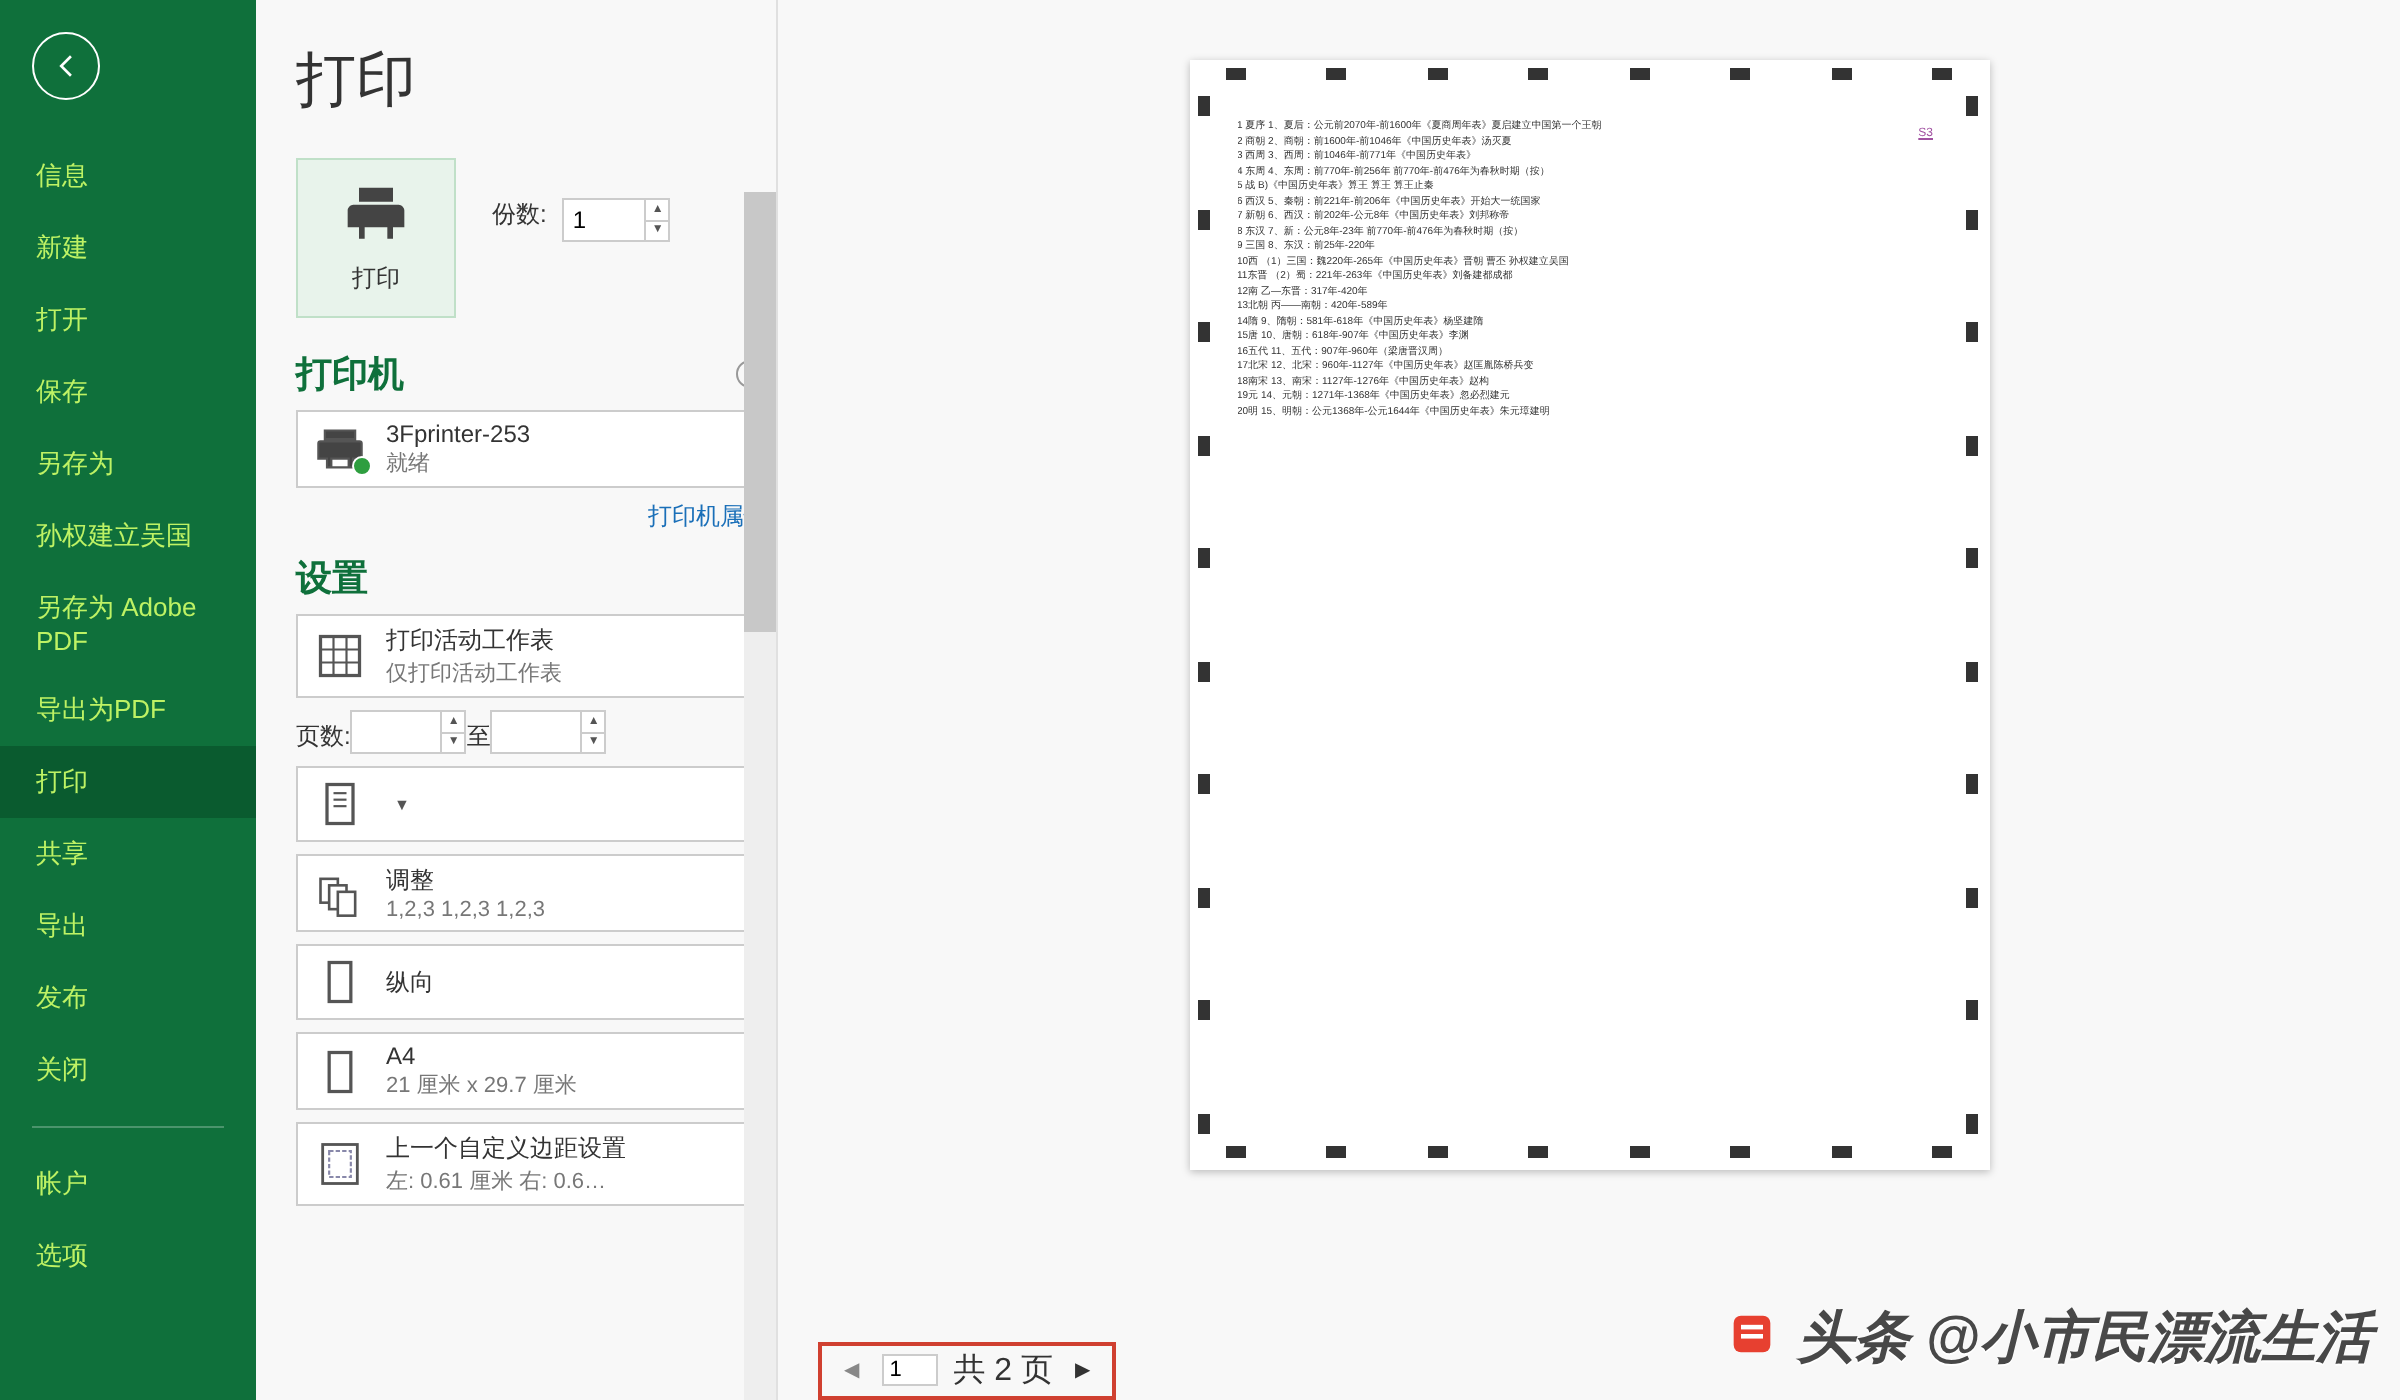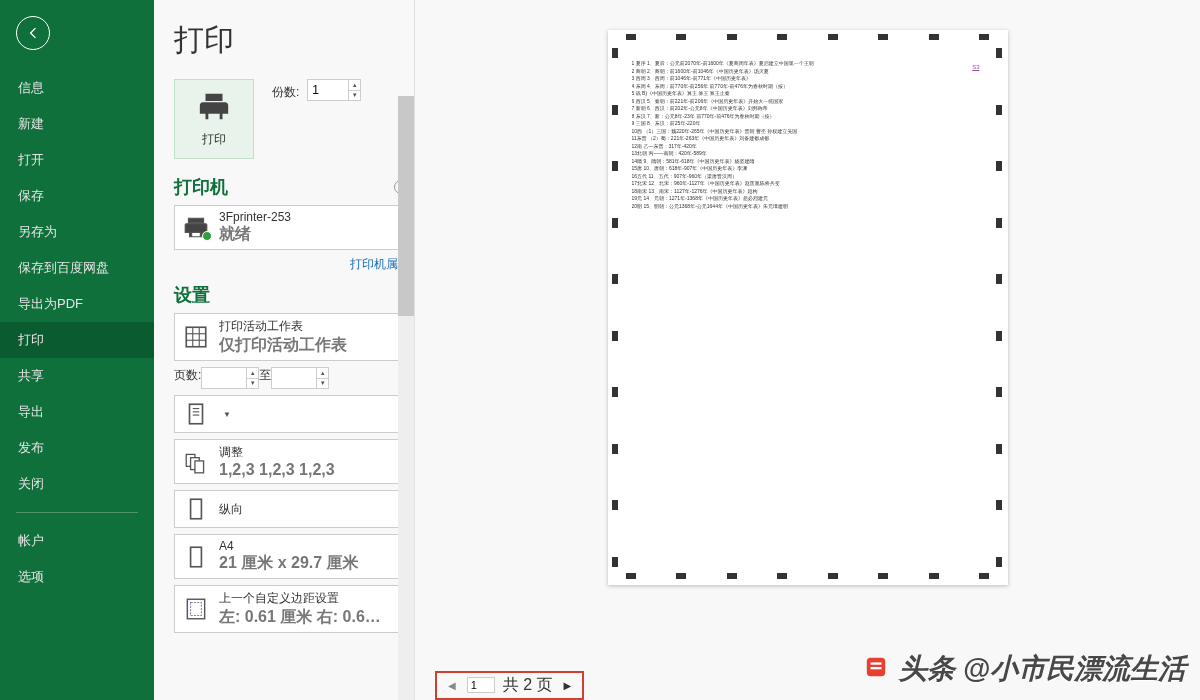--- a/index.html
+++ b/index.html
@@ -1,51 +1,51 @@
 <!DOCTYPE html>
 <html><head>
 <meta charset="utf-8">
 <style>
 * { box-sizing: border-box; margin: 0; padding: 0; font-family: "Microsoft YaHei", "Segoe UI", sans-serif; }
 body { width: 1200px; height: 700px; overflow: hidden; background: #fff; position: relative; }
 .title-bar { position: absolute; top: 0; left: 0; right: 0; height: 0; text-align: center; font-size: 12px; color: #666; line-height: 0; }
 .title-bar span { position: relative; top: -4px; }
 .app { display: flex; height: 700px; }
-.sidebar { width: 154px; background: #0f703b; color: #e5e5e5; display: flex; flex-direction: column; padding-top: 10px; }
+.sidebar { width: 128px; background: #0f703b; color: #bef264; display: flex; flex-direction: column; padding-top: 10px; }
 .back-btn { width: 34px; height: 34px; border: 1.5px solid #fff; border-radius: 50%; margin: 6px 0 20px 16px; display: flex; align-items: center; justify-content: center; cursor: pointer; }
 .back-btn svg { width: 16px; height: 16px; fill: #fff; }
 .side-item { padding: 9px 18px; font-size: 13px; cursor: pointer; }
 .side-item.active { background: #0a5b2f; }
 .side-divider { border-top: 1px solid rgba(255,255,255,0.25); margin: 10px 16px; }
 .main { flex: 1; display: flex; flex-direction: column; background: #f8f8f8; position: relative; }
 .content { display: flex; flex: 1; overflow: hidden; }
 .settings-col { width: 260px; padding: 20px 0 10px 20px; overflow: hidden; position: relative; }
 .page-title { font-size: 30px; color: #333; font-weight: 300; margin-bottom: 18px; }
 .print-block { display: flex; align-items: flex-start; gap: 18px; margin-bottom: 16px; }
 .big-print-btn { width: 80px; height: 80px; border: 1px solid #c0e0c8; background: #e8f3eb; display: flex; flex-direction: column; align-items: center; justify-content: center; gap: 6px; cursor: pointer; }
 .big-print-btn svg { width: 34px; height: 34px; fill: #444; }
 .big-print-btn span { font-size: 12px; color: #333; }
-.copies-row { display: flex; align-items: flex-end; gap: 8px; margin-top: 0; }
+.copies-row { display: flex; align-items: flex-start; gap: 8px; margin-top: 20px; }
 .copies-label { font-size: 12px; color: #333; }
 .spin { display: flex; align-items: stretch; border: 1px solid #ccc; background: #fff; height: 22px; }
 .spin input { width: 40px; border: none; padding: 0 4px; font-size: 12px; outline: none; }
 .spin .arrows { width: 12px; display: flex; flex-direction: column; border-left: 1px solid #ccc; }
 .spin .arrows div { flex: 1; display: flex; align-items: center; justify-content: center; font-size: 6px; cursor: pointer; color: #555; }
 .spin .arrows div:first-child { border-bottom: 1px solid #ccc; }
 .sec-head { font-size: 18px; color: #0f703b; font-weight: 700; margin: 8px 0 6px; display: flex; align-items: center; justify-content: space-between; }
 .info-icon { width: 14px; height: 14px; border: 1px solid #999; border-radius: 50%; font-size: 9px; color: #888; display: flex; align-items: center; justify-content: center; margin-right: 6px; }
 .dropdown { border: 1px solid #ccc; background: #fff; display: flex; align-items: center; padding: 4px 6px; margin-bottom: 6px; cursor: pointer; position: relative; }
 .dropdown .dd-icon { width: 30px; height: 28px; margin-right: 8px; display: flex; align-items: center; justify-content: center; flex-shrink: 0; }
 .dropdown .dd-icon svg { width: 26px; height: 26px; fill: #555; stroke: #555; }
 .dropdown .dd-text { flex: 1; overflow: hidden; }
 .dropdown .dd-text .t1 { font-size: 12px; color: #333; white-space: nowrap; overflow: hidden; text-overflow: ellipsis; }
-.dropdown .dd-text .t2 { font-size: 16px; color: #777; white-space: nowrap; overflow: hidden; text-overflow: ellipsis; font-weight: bold; }
+.dropdown .dd-text .t2 { font-size: 11px; color: #777; white-space: nowrap; overflow: hidden; text-overflow: ellipsis; }
 .dropdown .dd-caret { font-size: 8px; color: #555; margin-left: 4px; }
 .link-right { text-align: right; font-size: 12px; color: #1a6fb8; margin: 2px 4px 10px 0; cursor: pointer; }
-.pages-row { display: flex; align-items: flex-start; gap: 0; margin-bottom: 6px; font-size: 12px; color: #333; }
+.pages-row { display: flex; align-items: flex-end; gap: 0; margin-bottom: 6px; font-size: 12px; color: #333; }
 .pages-row .spin input { width: 44px; }
 .preview-col { flex: 1; background: #f8f8f8; border-left: 1px solid #e0e0e0; display: flex; flex-direction: column; position: relative; }
 .scroll-v-settings { position: absolute; right: 0; top: 96px; bottom: 0; width: 16px; background: #eee; }
 .scroll-v-settings .thumb { position: absolute; top: 0; width: 100%; height: 220px; background: #c8c8c8; }
 .preview-area { flex: 1; display: flex; align-items: flex-start; justify-content: center; padding-top: 30px; }
 .page-preview { width: 400px; height: 555px; background: #fff; box-shadow: 0 1px 4px rgba(0,0,0,0.25); position: relative; padding: 30px 24px; }
 .ruler-marks-h { position: absolute; left: 18px; right: 18px; height: 8px; display: flex; justify-content: space-between; }
 .ruler-marks-h.top { top: 4px; }
 .ruler-marks-h.bot { bottom: 4px; }
 .ruler-marks-h div { width: 10px; height: 6px; background: #333; }
@@ -79,21 +79,22 @@
     <div class="back-btn">
       <svg viewBox="0 0 24 24">
           <path d="M15 4l-8 8 8 8 1.4-1.4L9.8 12l6.6-6.6z"></path>
         </svg>
     </div>
     <div class="side-item">信息</div>
     <div class="side-item">新建</div>
     <div class="side-item">打开</div>
     <div class="side-item">保存</div>
     <div class="side-item">另存为</div>
-    <div class="side-item">保存到百度网盘</div>
+    <div class="side-item">孙权建立吴国</div>
+    <div class="side-item">另存为 Adobe PDF</div>
     <div class="side-item">导出为PDF</div>
     <div class="side-item active">打印</div>
     <div class="side-item">共享</div>
     <div class="side-item">导出</div>
     <div class="side-item">发布</div>
     <div class="side-item">关闭</div>
     <div class="side-divider"></div>
     <div class="side-item">帐户</div>
     <div class="side-item">选项</div>
   </div>

